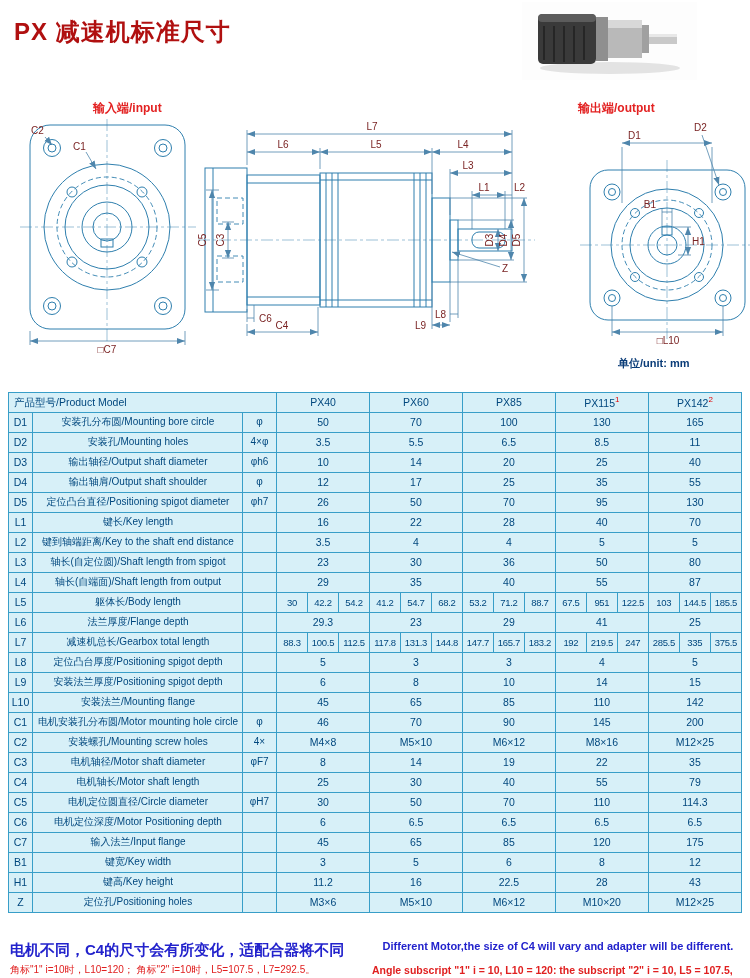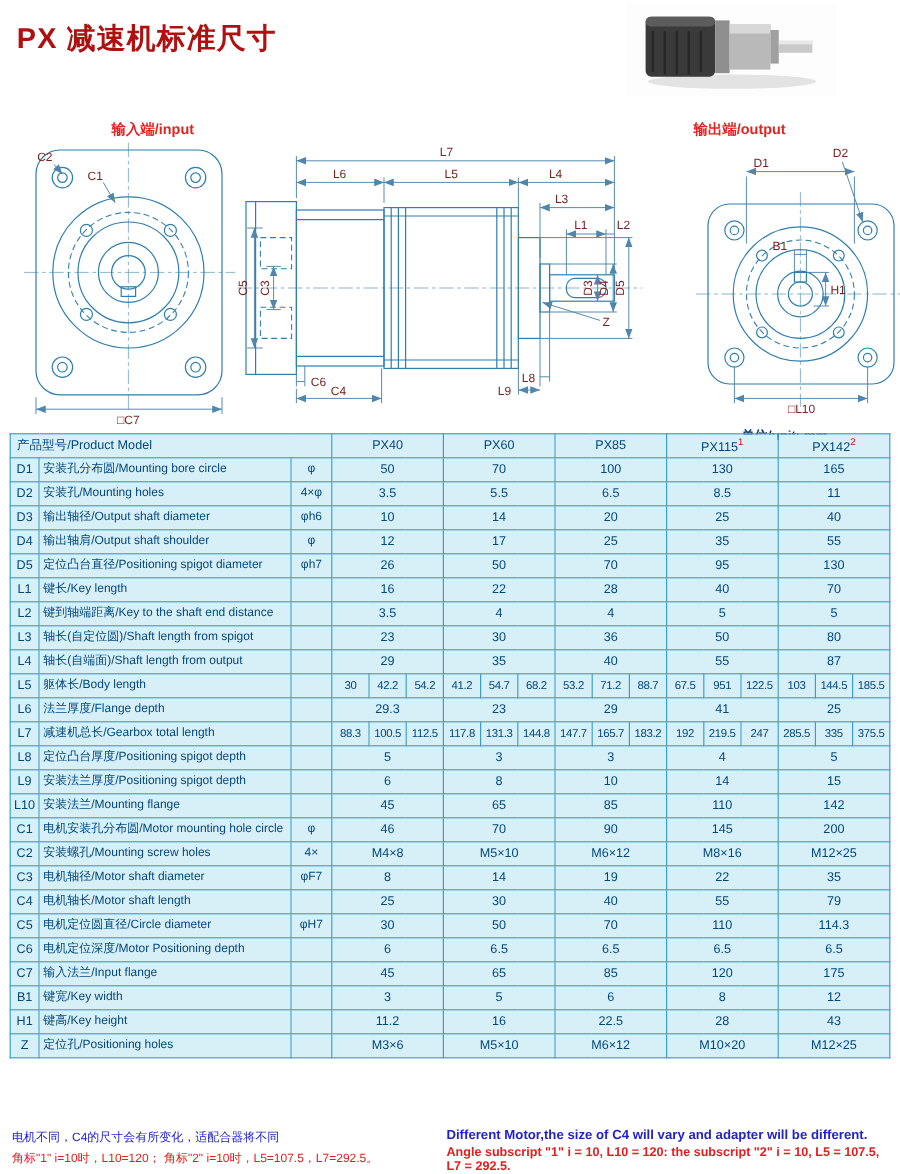--- a/index.html
+++ b/index.html
@@ -12,49 +12,49 @@
     color:#b01010; letter-spacing:1px; margin:0;
   }
   .product-photo { position:absolute; left:522px; top:2px; width:175px; height:78px; }
   .drawing-area { position:absolute; left:0; top:95px; width:750px; height:268px; }
   .unit-label {
     position:absolute; left:618px; top:356px; font-size:11px; font-weight:bold;
     color:#0a3c78;
   }
   
   .spec-table {
-    position:absolute; left:8px; top:361px; width:734px;
+    position:absolute; left:8px; top:392px; width:734px;
     border-collapse:collapse; table-layout:fixed;
   }
   .spec-table th, .spec-table td {
     border:1px solid #389ec8; background:#d7f0f8; color:#00477e;
     font-size:10.5px; font-weight:normal; text-align:center;
     padding:0 2px; height:19px; line-height:1.05;
     white-space:nowrap; overflow:hidden;
   }
   .spec-table tr { height:19px; }
   .spec-table .t-left { text-align:left; padding-left:5px; }
-  .spec-table td.lbl { text-align:left; padding-left:3px; font-size:10px; }
+  .spec-table td.lbl { text-align:center; padding-left:3px; font-size:10px; }
   .spec-table td.code { font-size:10.5px; }
   .spec-table td.sym { font-size:10px; }
   .spec-table td.dense { font-size:9.5px; padding:0; letter-spacing:-0.3px; }
   .sup-red { color:#e00000; font-size:8px; vertical-align:super; }
   
   .ln   { stroke:#2f7fae; fill:none; stroke-width:1; }
   .dash { stroke:#2f7fae; fill:none; stroke-width:0.9; stroke-dasharray:5 3; }
   .cl   { stroke:#74a8c6; fill:none; stroke-width:0.7; stroke-dasharray:12 3 3 3; }
   .dim  { stroke:#4f86ac; fill:none; stroke-width:0.8; }
   .dimtext { fill:#7a2323; font-size:10px; }
   .cnred   { fill:#e32222; font-size:12px; font-weight:bold; }
   
   .footer-left  { position:absolute; left:10px;  top:941px; width:360px; }
   .footer-right { position:absolute; left:372px; top:940px; width:372px; }
-  .note-cn-blue { color:#2222cc; font-size:10px; margin-bottom:3px; }
+  .note-cn-blue { color:#2222cc; font-size:15px; margin-bottom:3px;font-weight:bold; }
   .note-cn-red  { color:#e02020; font-size:10px; }
-  .note-en-blue { color:#2222cc; font-size:11px; font-weight:bold; margin-bottom:2px; }
+  .note-en-blue { color:#2222cc; font-size:11px; font-weight:bold; margin-bottom:12px;text-align:center; }
   .note-en-red  { color:#e02020; font-size:10.5px; font-weight:bold; }
 </style>
 </head>
 <body>
 
 <h1 class="page-title">PX 减速机标准尺寸</h1>
 
 <div class="product-photo">
   <svg width="175" height="78" viewBox="0 0 175 78">
     <rect x="0" y="0" width="175" height="78" fill="#fdfdfd"></rect>

